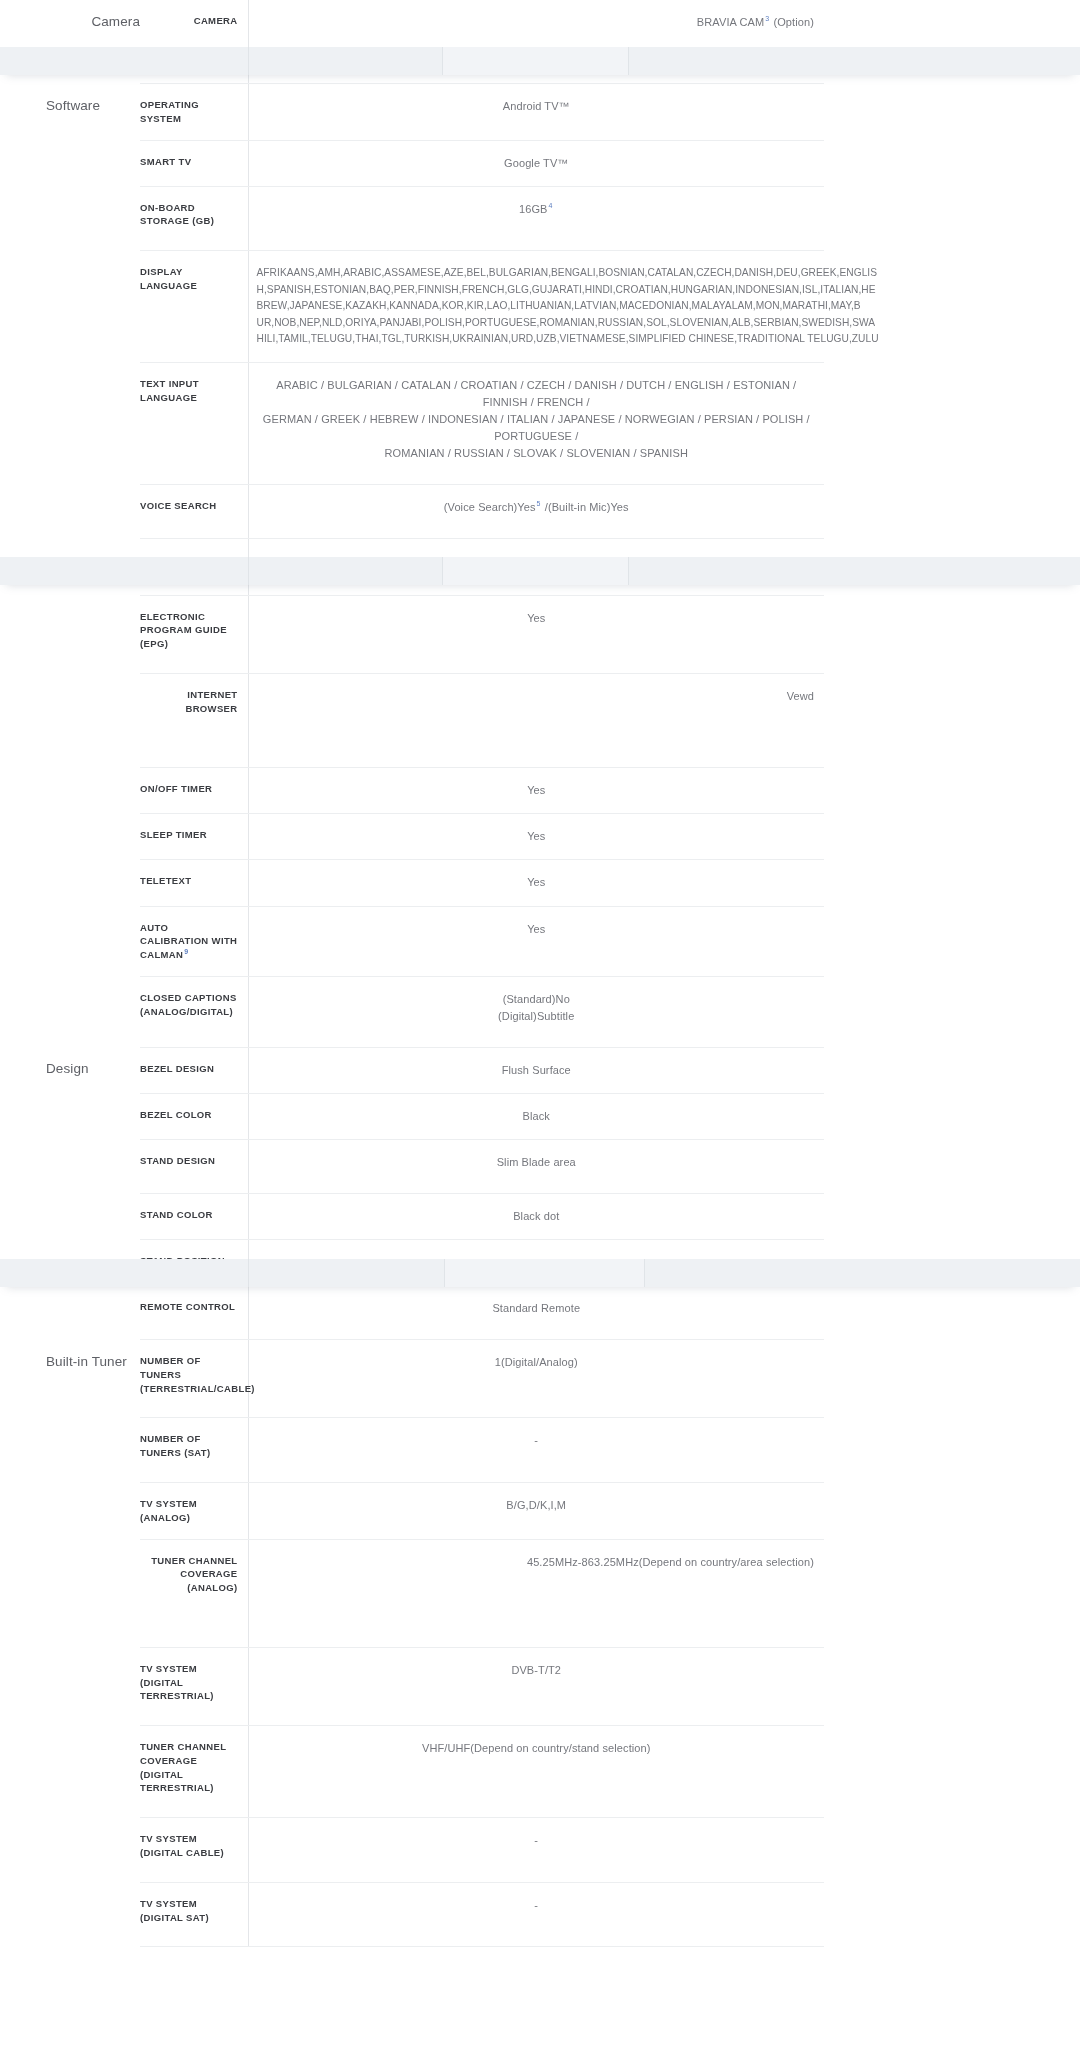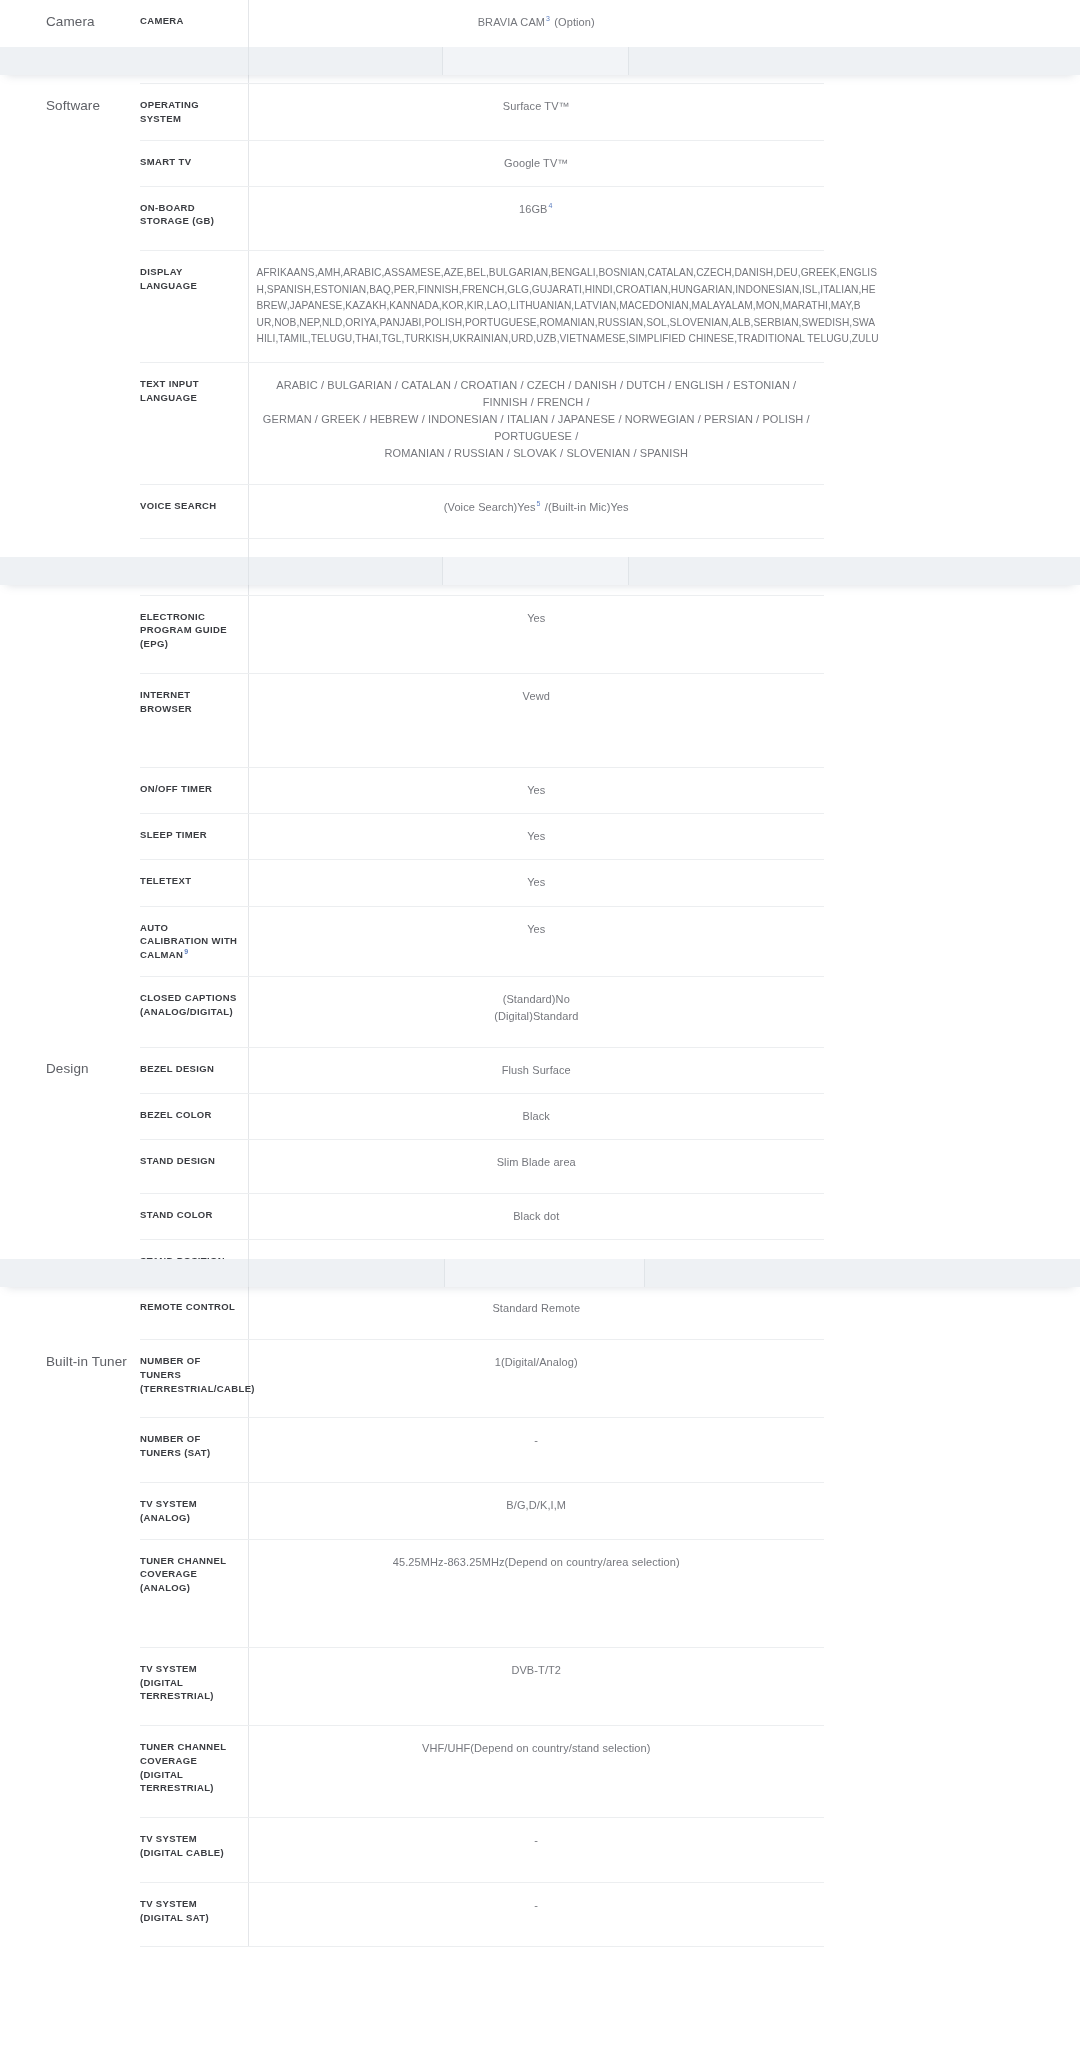--- a/index.html
+++ b/index.html
@@ -79,21 +79,21 @@
   sup {
     font-size: 7px;
     color: #5d7fc0;
     vertical-align: super;
     line-height: 0;
     padding: 0 1px;
   }
 
   
   .pad-lg > td { padding-bottom: 22px; }
-  .pad-xl > td { padding-bottom: 52px; }
+  .pad-xl > td { padding-bottom: 52px; text-align: right; }
 
   
   .sticky-bar {
     position: absolute;
     left: 0;
     width: 1080px;
     height: 28px;
     background: #eef1f4;
     box-shadow: 0 6px 10px -6px rgba(120,130,145,0.28);
     z-index: 5;
@@ -132,21 +132,21 @@
       </colgroup>
       <tbody id="spec-body">
           <tr class="spec-row first-of-group pad-xl">
             <td class="group-cell" rowspan="1">Camera</td>
             <td class="label-cell">CAMERA</td>
             <td class="value-cell">BRAVIA CAM<sup>3</sup> (Option)</td>
           </tr>
           <tr class="spec-row first-of-group">
             <td class="group-cell" rowspan="9">Software</td>
             <td class="label-cell">OPERATING SYSTEM</td>
-            <td class="value-cell">Surface TV™</td>
+            <td class="value-cell">Android TV™</td>
           </tr>
           <tr class="spec-row">
             <td class="label-cell">SMART TV</td>
             <td class="value-cell">Google TV™</td>
           </tr>
           <tr class="spec-row pad-lg">
             <td class="label-cell">ON-BOARD STORAGE (GB)</td>
             <td class="value-cell">16GB<sup>4</sup></td>
           </tr>
           <tr class="spec-row">
@@ -197,21 +197,21 @@
             <td class="value-cell">Yes</td>
           </tr>
           <tr class="spec-row">
             <td class="label-cell">AUTO CALIBRATION WITH CALMAN<sup>9</sup></td>
             <td class="value-cell">Yes</td>
           </tr>
           <tr class="spec-row pad-lg">
             <td class="label-cell">CLOSED CAPTIONS (ANALOG/DIGITAL)</td>
             <td class="value-cell">
               <span class="ml">(Standard)No</span>
-              <span class="ml">(Digital)Standard</span>
+              <span class="ml">(Digital)Subtitle</span>
             </td>
           </tr>
           <tr class="spec-row first-of-group">
             <td class="group-cell" rowspan="6">Design</td>
             <td class="label-cell">BEZEL DESIGN</td>
             <td class="value-cell">Flush Surface</td>
           </tr>
           <tr class="spec-row">
             <td class="label-cell">BEZEL COLOR</td>
             <td class="value-cell">Black</td>

